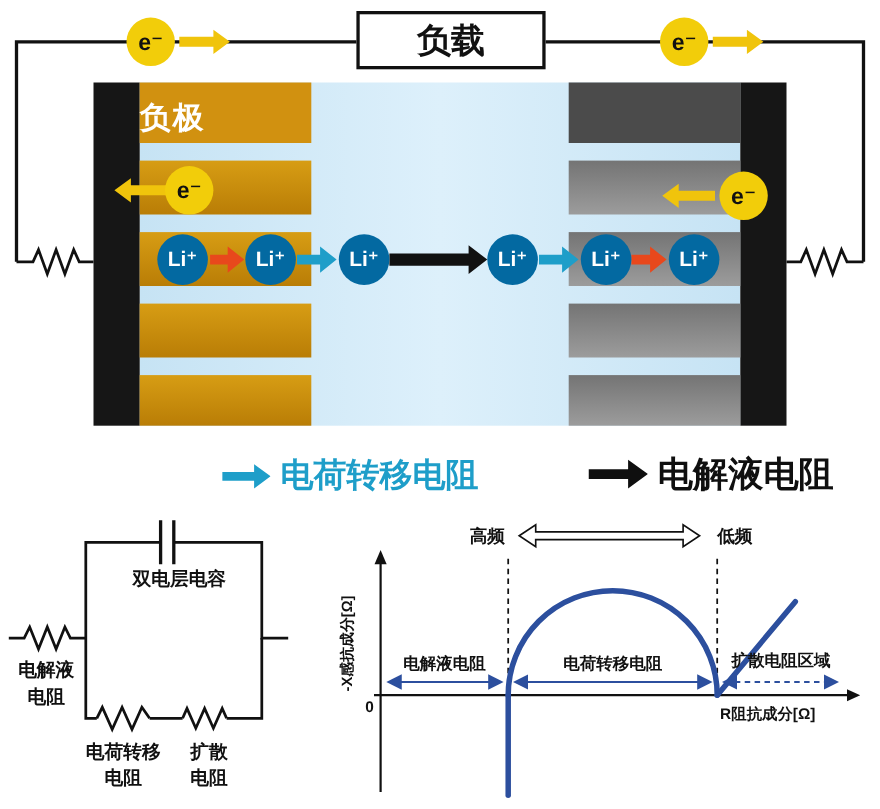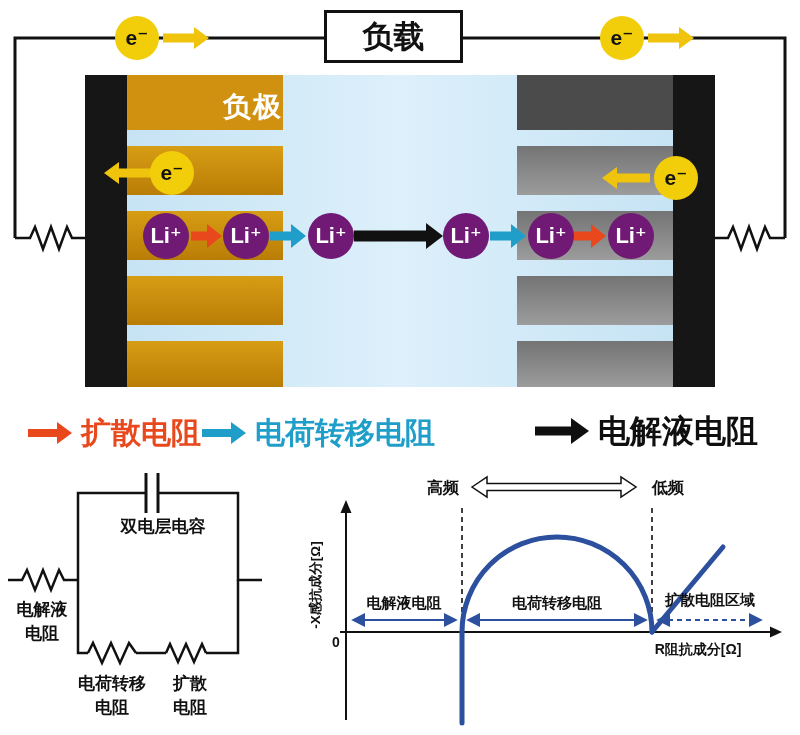--- a/index.html
+++ b/index.html
@@ -3,38 +3,38 @@
 <meta charset="utf-8">
 <style>
   *{margin:0;padding:0;box-sizing:border-box}
   html,body{background:#fff}
   body{font-family:"Liberation Sans","DejaVu Sans",sans-serif}
   .canvas{position:relative;width:800px;height:735px;background:#fff;overflow:hidden}
   .abs{position:absolute}
   .layer{position:absolute;left:0;top:0}
 
   
-  .load-box{left:324px;top:10px;width:139px;height:53px;background:#fff;border:3px solid #111;
+  .load-box{left:324px;top:10px;width:172px;height:53px;background:#fff;border:3px solid #111;
     display:flex;align-items:center;justify-content:center;font-size:31px;font-weight:bold;color:#111;z-index:4}
   .e-circle{width:44px;height:44px;border-radius:50%;background:#f2cd0a;color:#111;
     display:flex;align-items:center;justify-content:center;font-size:21px;font-weight:bold;z-index:4}
 
   
   .collector{top:75px;width:42px;height:312px;background:#161616;z-index:2}
   .electrolyte{left:127px;top:75px;width:546px;height:312px;z-index:1;
     background:linear-gradient(90deg,#c6e3f4 0%,#ddf0fb 50%,#c6e3f4 100%)}
   .bar{position:absolute;z-index:2}
   .bar.orange{left:127px;width:156px;background:linear-gradient(180deg,#d79d14 0%,#b97d06 100%)}
   .bar.orange.head{background:#d19110}
   .bar.gray{left:517px;width:156px;background:linear-gradient(180deg,#747474 0%,#9c9c9c 100%)}
   .bar.gray.head{background:#4b4b4b}
-  .electrode-label{position:absolute;z-index:3;width:156px;text-align:right;color:#fff;
+  .electrode-label{position:absolute;z-index:3;width:156px;text-align:left;color:#fff;
     font-size:28px;font-weight:bold;letter-spacing:2px}
-  .ion{width:46px;height:46px;border-radius:50%;background:#701a75;color:#fff;top:213px;
-    display:flex;align-items:center;justify-content:center;font-size:22px;font-weight:bold;z-index:4}
+  .ion{width:46px;height:46px;border-radius:50%;background:#0369a1;color:#fff;top:213px;
+    display:flex;align-items:center;justify-content:center;font-size:19px;font-weight:bold;z-index:4}
 
   
   .legend-item{position:absolute;display:flex;align-items:center;gap:9px;z-index:2}
   .legend-text{font-weight:bold;font-size:30px;line-height:1}
   .legend-text.red{color:#e8481c}
   .legend-text.teal{color:#1e9ec9}
   .legend-text.black{color:#0f0f0f;font-size:32px}
 
   svg text{font-family:"Liberation Sans","DejaVu Sans",sans-serif;font-weight:bold;fill:#111}
 </style>
@@ -92,26 +92,20 @@
   <div class="abs e-circle" style="left:150px;top:151px">e⁻</div>
   <div class="abs e-circle" style="left:654px;top:156px">e⁻</div>
 
   <div class="abs ion" style="left:143px">Li⁺</div>
   <div class="abs ion" style="left:223px">Li⁺</div>
   <div class="abs ion" style="left:308px">Li⁺</div>
   <div class="abs ion" style="left:443px">Li⁺</div>
   <div class="abs ion" style="left:528px">Li⁺</div>
   <div class="abs ion" style="left:608px">Li⁺</div>
 
-  <div class="legend-item" style="left:28px;top:418px">
-    <svg width="44" height="26">
-      <polygon points="0,9 29,9 29,2 44,13 29,24 29,17 0,17" fill="#e8481c"></polygon>
-    </svg>
-    <span class="legend-text red">扩散电阻</span>
-  </div>
   <div class="legend-item" style="left:202px;top:418px">
     <svg width="44" height="26">
       <polygon points="0,9 29,9 29,2 44,13 29,24 29,17 0,17" fill="#1e9ec9"></polygon>
     </svg>
     <span class="legend-text teal">电荷转移电阻</span>
   </div>
   <div class="legend-item" style="left:535px;top:415px">
     <svg width="54" height="28">
       <polygon points="0,9.5 36,9.5 36,1 54,14 36,27 36,18.5 0,18.5" fill="#0f0f0f"></polygon>
     </svg>

